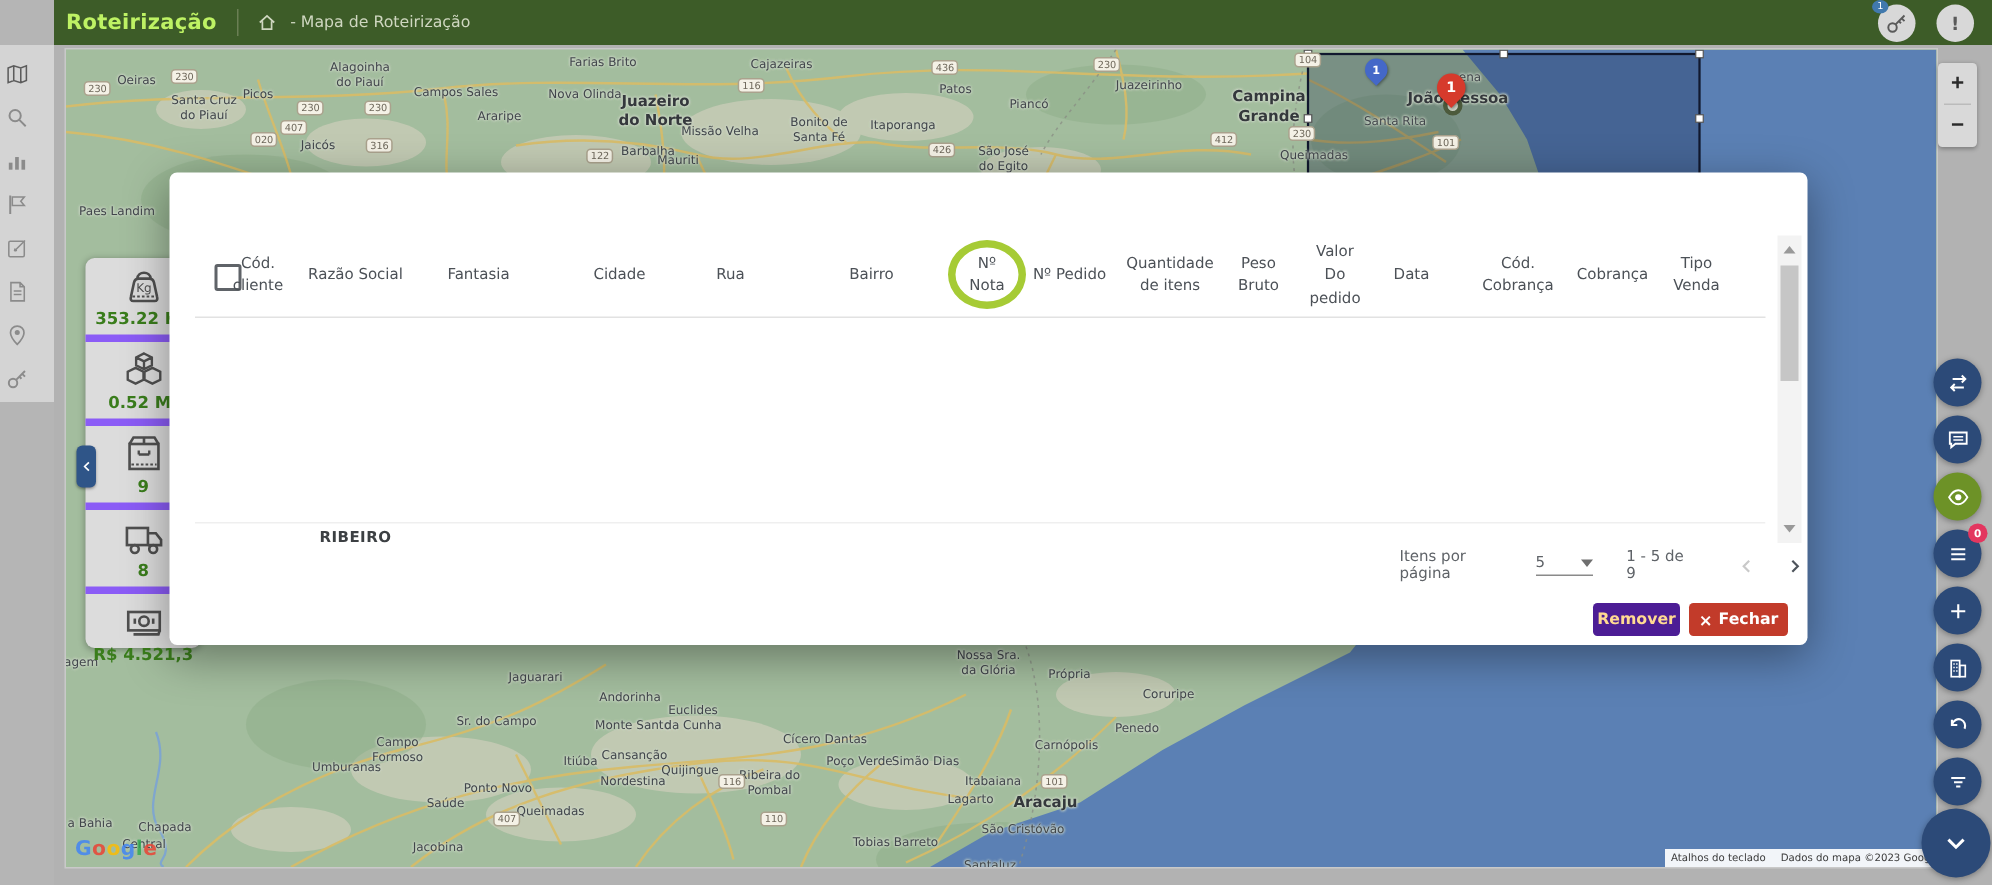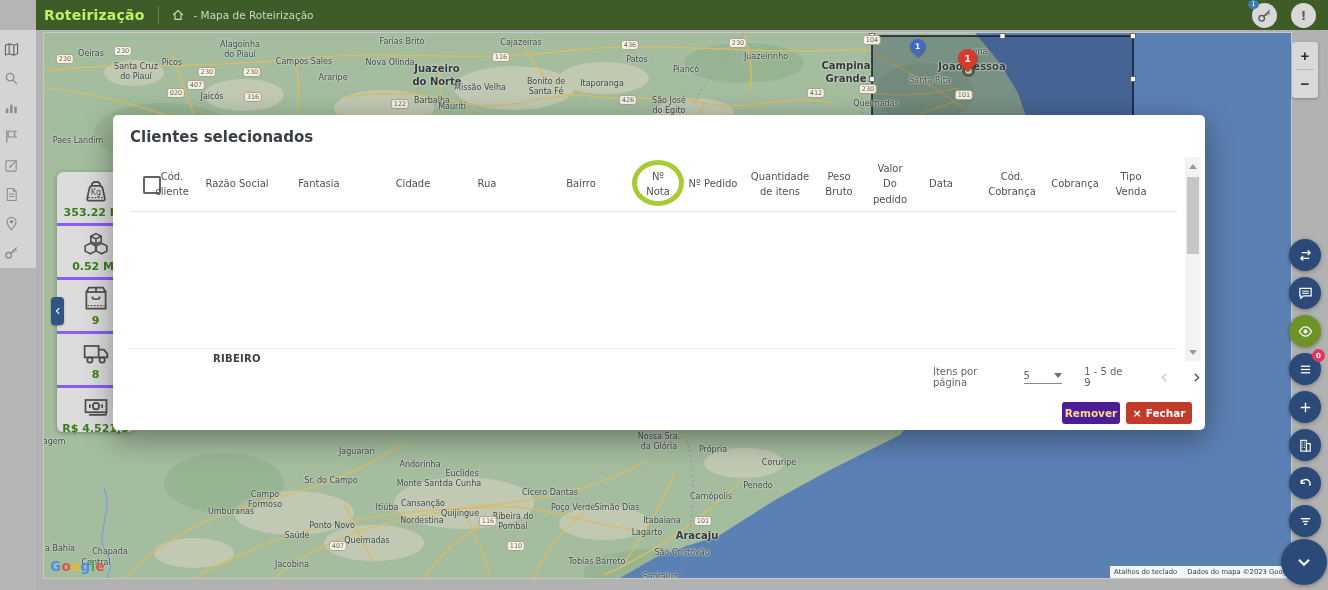--- a/index.html
+++ b/index.html
@@ -30,21 +30,21 @@
   .pin i{position:absolute;left:0;top:0;right:0;bottom:0;display:flex;align-items:center;justify-content:center;transform:rotate(45deg);color:#fff;font-style:normal;font-weight:bold;}
   .ringmark{position:absolute;width:13px;height:13px;border-radius:50%;background:#c9cfc2;border:3px solid #4c5a3c;box-sizing:border-box;}
   .attr-bar{position:absolute;left:1066px;top:533px;width:181px;height:12px;background:rgba(255,255,255,.92);display:flex;align-items:center;gap:10px;padding-left:4px;font-size:6.8px;color:#3b3b3b;white-space:nowrap;overflow:hidden;}
   .glogo{position:absolute;left:6px;top:525px;font-size:13.5px;font-weight:bold;letter-spacing:.3px;opacity:.85;}
   
   .zoomctl{position:absolute;left:1292px;top:42px;width:26px;height:56px;background:#d9d9d9;border-radius:3px;box-shadow:0 1px 3px rgba(0,0,0,.3);z-index:9;display:flex;flex-direction:column;align-items:center;}
   .zoomctl .zb{width:26px;height:27px;border:none;background:none;font-size:15px;font-weight:bold;color:#2b2b2b;cursor:pointer;line-height:27px;padding:0;}
   .zc-sep{width:18px;height:1px;background:#bbb;}
   
   .stats{position:absolute;left:57px;top:172px;width:77px;height:260px;background:#dcdcdc;border-radius:6px;box-shadow:0 1px 5px rgba(0,0,0,.3);z-index:6;}
-  .stat-item{height:51px;display:flex;flex-direction:column;align-items:center;justify-content:center;border-bottom:3px solid #8b5cf6;}
+  .stat-item{height:51px;display:flex;flex-direction:column;align-items:center;justify-content:center;border-bottom:5px solid #8b5cf6;}
   .stat-item:last-child{border-bottom:none;}
   .stat-ic{color:#4f4f4f;}
   .stat-val{font-size:11px;font-weight:bold;color:#3a7d1c;white-space:nowrap;margin-top:1px;}
   .collapse-tab{position:absolute;left:-6px;top:125px;width:13px;height:28px;background:#2f5588;border-radius:4px;display:flex;align-items:center;justify-content:center;color:#fff;cursor:pointer;box-shadow:0 1px 2px rgba(0,0,0,.35);}
   
   .modal{position:absolute;left:113px;top:115px;width:1092px;height:315px;background:#fff;border-radius:5px;box-shadow:0 8px 30px rgba(0,0,0,.38);z-index:10;}
   .m-title{position:absolute;left:17px;top:13px;font-size:15px;font-weight:bold;color:#3b4046;}
   .m-head{position:absolute;left:0;right:0;top:40px;height:57px;}
   .m-head-line{position:absolute;left:17px;right:28px;bottom:0;border-bottom:1px solid #e2e2e2;}
   .h-cell{position:absolute;top:50%;transform:translate(-50%,-50%);white-space:pre-line;text-align:center;line-height:1.55;font-size:10px;color:#4c5157;}
@@ -438,21 +438,20 @@
     <div class="collapse-tab" id="collapse-tab">
         <span class="ic" style="width: 10px; height: 10px;">
           <svg viewBox="0 0 16 16">
             <path d="M10 3.5 L5.5 8 L10 12.5" fill="none" stroke="currentColor" stroke-width="1.8"></path>
           </svg>
         </span>
       </div>
   </div>
 
   <div class="modal">
-    <div class="m-title">Clientes selecionados</div>
     <div class="m-head" id="m-head">
       <span class="chk"></span>
       <div class="m-head-line"></div>
     <span class="h-cell" style="left: 59px;">Cód.
 cliente</span>
         <span class="h-cell" style="left: 124px;">Razão Social</span>
         <span class="h-cell" style="left: 206px;">Fantasia</span>
         <span class="h-cell" style="left: 300px;">Cidade</span>
         <span class="h-cell" style="left: 374px;">Rua</span>
         <span class="h-cell" style="left: 468px;">Bairro</span>

